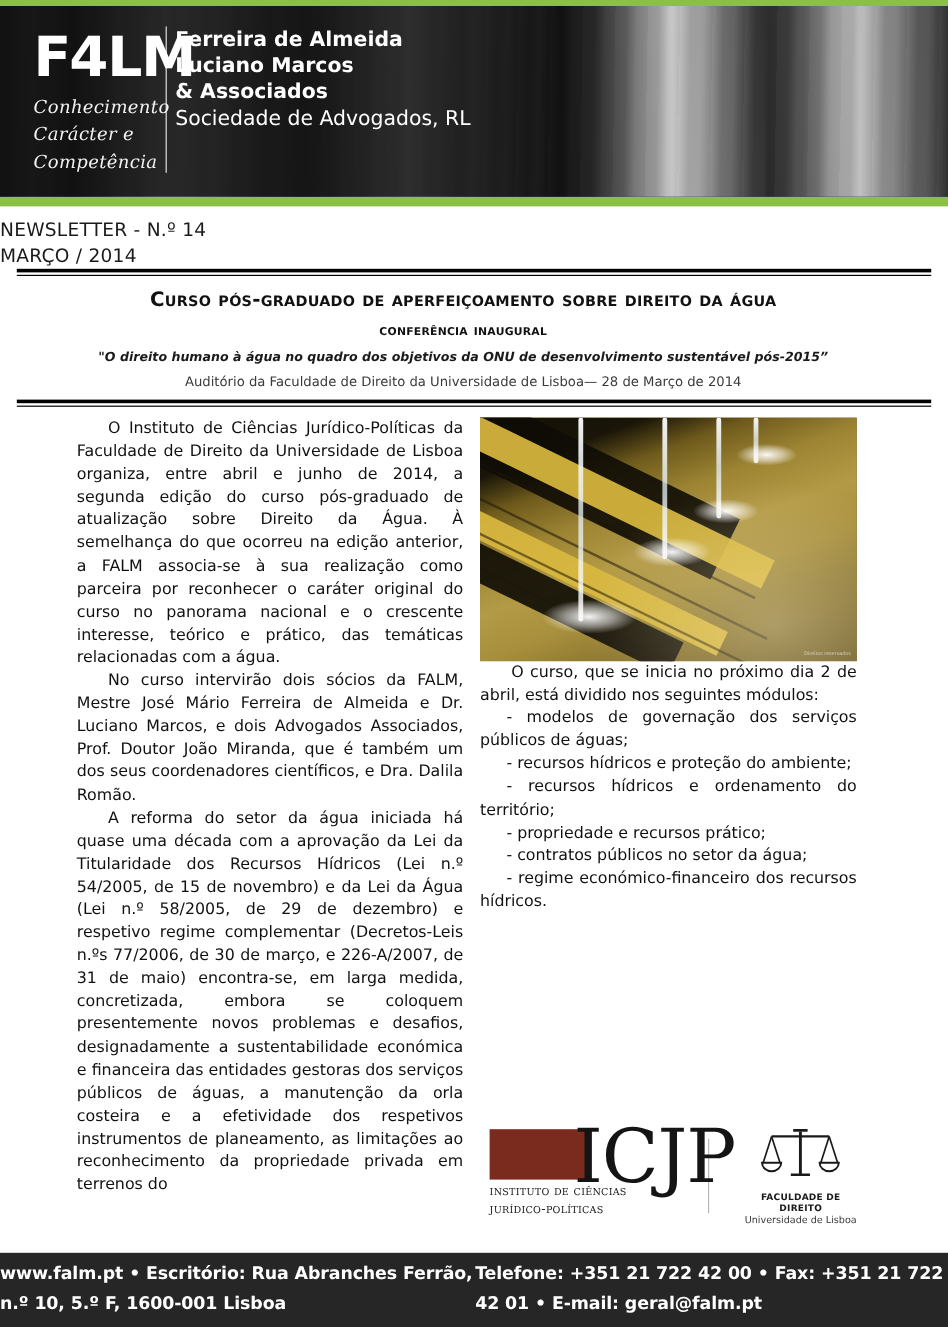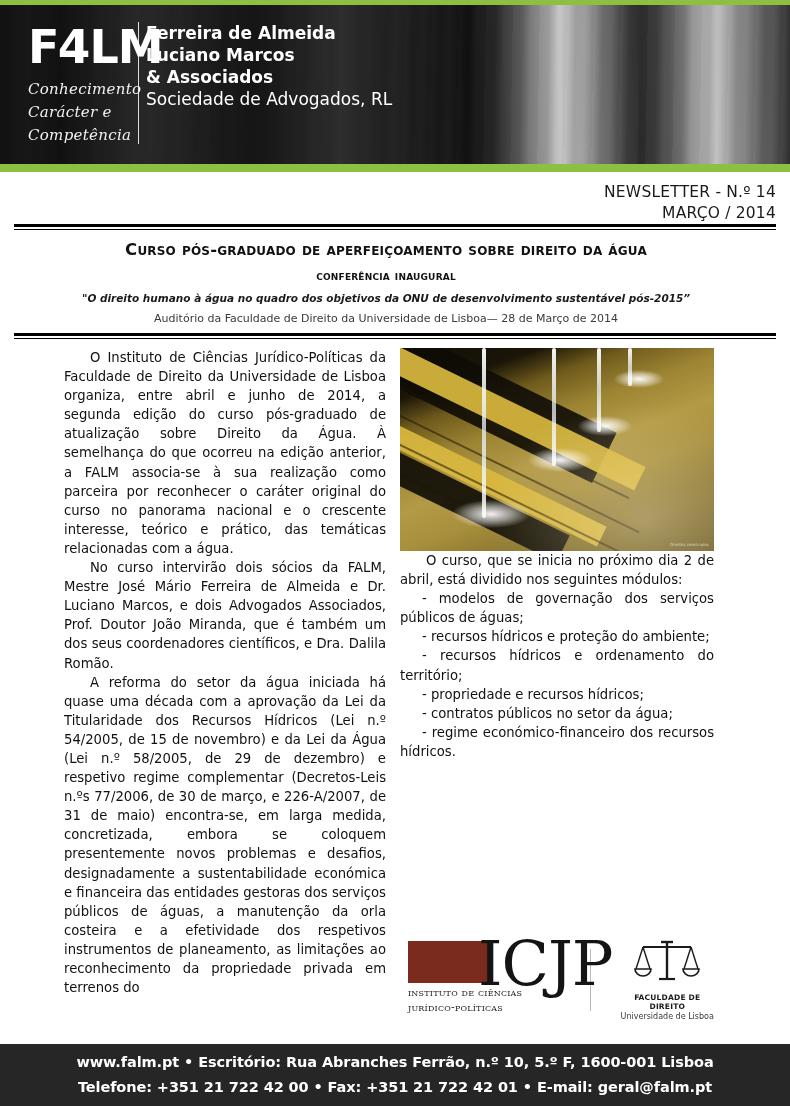--- a/index.html
+++ b/index.html
@@ -113,21 +113,21 @@
   .firm-name .light { font-weight: normal; }
   .green-bar {
     width: 790px;
     height: 8px;
     background: #8cc043;
   }
 
   
   .issue-block {
     padding: 10px 14px 0 0;
-    text-align: right;
+    text-align: left;
   }
   .issue-line {
     font-family: "DejaVu Sans", sans-serif;
     font-size: 15.5px;
     line-height: 21px;
     color: #1a1a1a;
     letter-spacing: .2px;
   }
 
   
@@ -357,21 +357,21 @@
   }
 
   
   .footer {
     position: absolute;
     left: 0; bottom: 0;
     width: 790px;
     height: 62px;
     background: #262626;
     display: flex;
-    flex-direction: column;
+    flex-direction: row;
     justify-content: center;
     align-items: center;
   }
   .footer-line {
     font-family: "DejaVu Sans", sans-serif;
     font-weight: bold;
     font-size: 14.5px;
     line-height: 25px;
     color: #ffffff;
     letter-spacing: -.1px;
@@ -463,21 +463,21 @@
       <div class="wp-splash" style="left:214px; top:22px; width:50px; height:18px;"></div>
 
       <div class="wp-credit">Direitos reservados</div>
     </div>
 
     <p class="body-p">O curso, que se inicia no próximo dia 2 de abril, está dividido nos seguintes módulos:</p>
 
     <p class="bullet-p">- modelos de governação dos serviços públicos de águas;</p>
     <p class="bullet-p">- recursos hídricos e proteção do ambiente;</p>
     <p class="bullet-p">- recursos hídricos e ordenamento do território;</p>
-    <p class="bullet-p">- propriedade e recursos hídricos;</p>
+    <p class="bullet-p">- propriedade e recursos prático;</p>
     <p class="bullet-p">- contratos públicos no setor da água;</p>
     <p class="bullet-p">- regime económico-financeiro dos recursos hídricos.</p>
   </div>
 
   <div class="logos-row">
     <div class="icjp">
       <div class="icjp-red"></div>
       <div class="icjp-letters">ICJP</div>
       <div class="icjp-sub">
         <span>INSTITUTO DE CIÊNCIAS</span><br>

